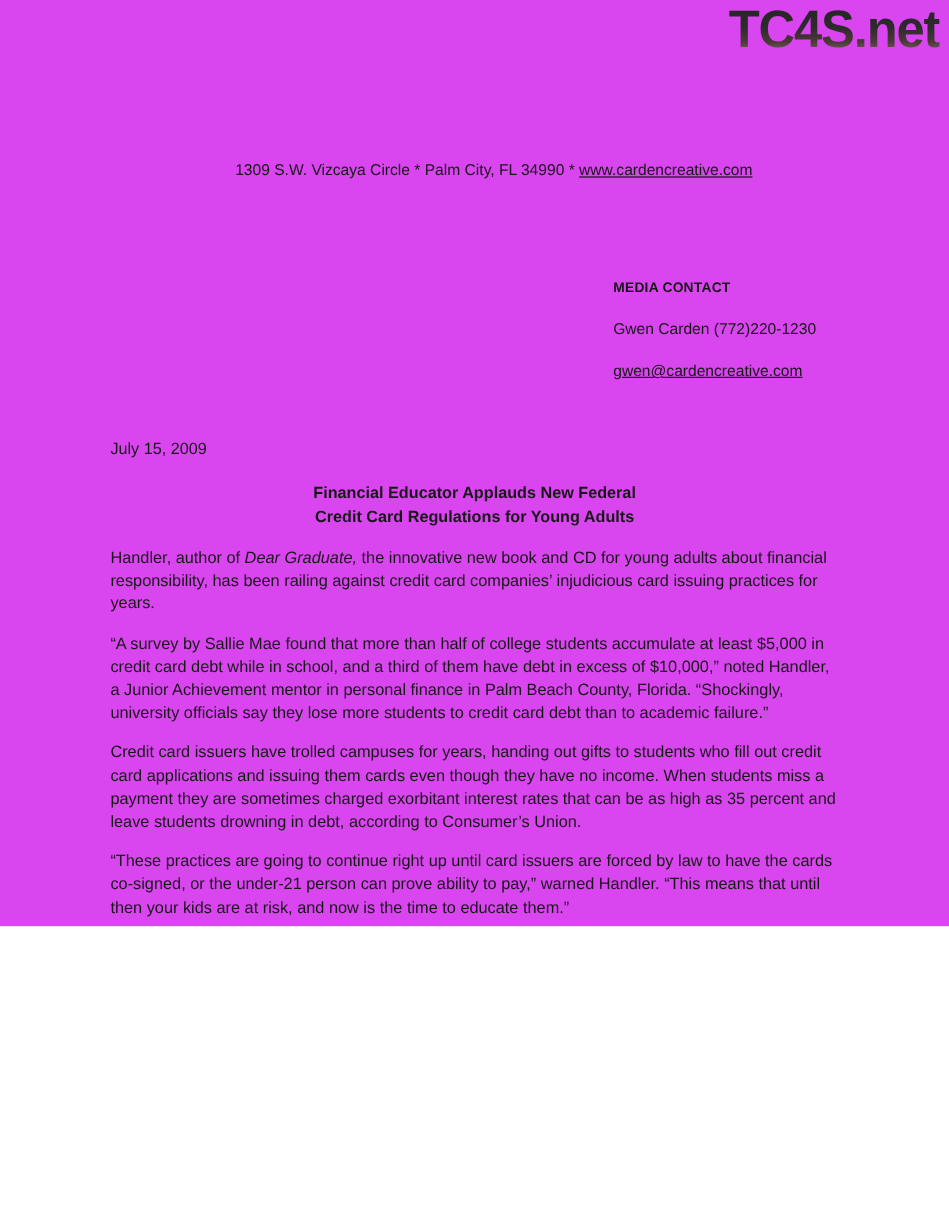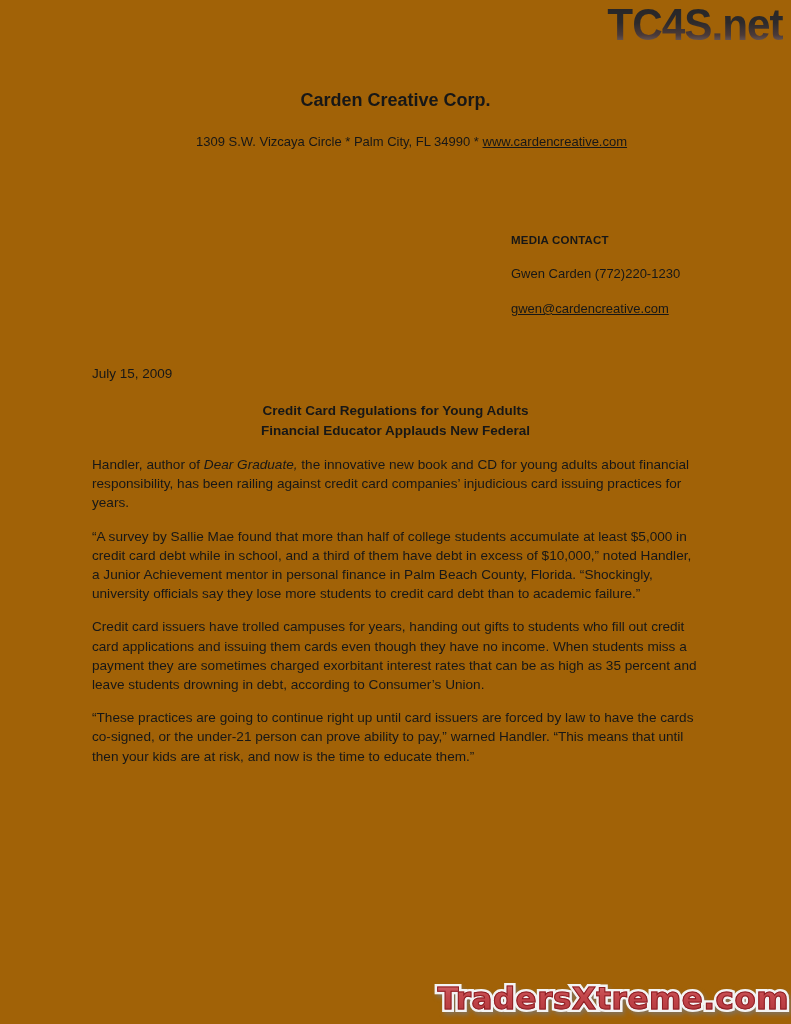--- a/index.html
+++ b/index.html
@@ -1,19 +1,19 @@
 <!DOCTYPE html>
 <html><head>
 <meta charset="utf-8">
 <style>
   html,body { margin:0; padding:0; background:#ffffff; }
   .page {
     position:relative;
-    width:791px; height:1024px;
-    background:#a16207;
+    width:791px; height:772px;
+    background:#d946ef;
     font-family:"Liberation Sans", sans-serif;
     color:#171717;
     overflow:hidden;
   }
 
   
   .tc4s {
     position:absolute; top:0px; right:8px;
     font-size:44px; font-weight:bold; letter-spacing:-1px;
     background:linear-gradient(180deg,#242426 0%, #2d2a2b 45%, #4b3a38 70%, #93807c 100%);
@@ -85,35 +85,34 @@
     -webkit-text-stroke:1px #8e1f24;
   }
 </style>
 </head>
 <body>
 
 <div class="page">
 
   <div class="tc4s">TC4S.net</div>
 
-  <div class="company-name">Carden Creative Corp.</div>
 
   <div class="address-line"><span>1309 S.W. Vizcaya Circle * Palm City, FL 34990 * </span><span class="website-link">www.cardencreative.com</span></div>
 
   <div class="media-contact">
     <div class="mc-heading">MEDIA CONTACT</div>
     <div class="mc-line">Gwen Carden (772)220-1230</div>
     <div class="mc-line"><span class="email-link">gwen@cardencreative.com</span></div>
   </div>
 
   <div class="date-line">July 15, 2009</div>
 
   <div class="headline">
+    <div>Financial Educator Applauds New Federal</div>
     <div>Credit Card Regulations for Young Adults</div>
-    <div>Financial Educator Applauds New Federal</div>
   </div>
 
   <div class="body-copy">
     <p><span>Handler, author of </span><span class="italic">Dear Graduate,</span><span> the innovative new book and CD for young adults about financial responsibility, has been railing against credit card companies’ injudicious card issuing practices for years.</span></p>
     <p>“A survey by Sallie Mae found that more than half of college students accumulate at least $5,000 in credit card debt while in school, and a third of them have debt in excess of $10,000,” noted Handler, a Junior Achievement mentor in personal finance in Palm Beach County, Florida. “Shockingly, university officials say they lose more students to credit card debt than to academic failure.”</p>
     <p>Credit card issuers have trolled campuses for years, handing out gifts to students who fill out credit card applications and issuing them cards even though they have no income. When students miss a payment they are sometimes charged exorbitant interest rates that can be as high as 35 percent and leave students drowning in debt, according to Consumer’s Union.</p>
     <p>“These practices are going to continue right up until card issuers are forced by law to have the cards co-signed, or the under-21 person can prove ability to pay,” warned Handler. “This means that until then your kids are at risk, and now is the time to educate them.”</p>
   </div>
 
 

